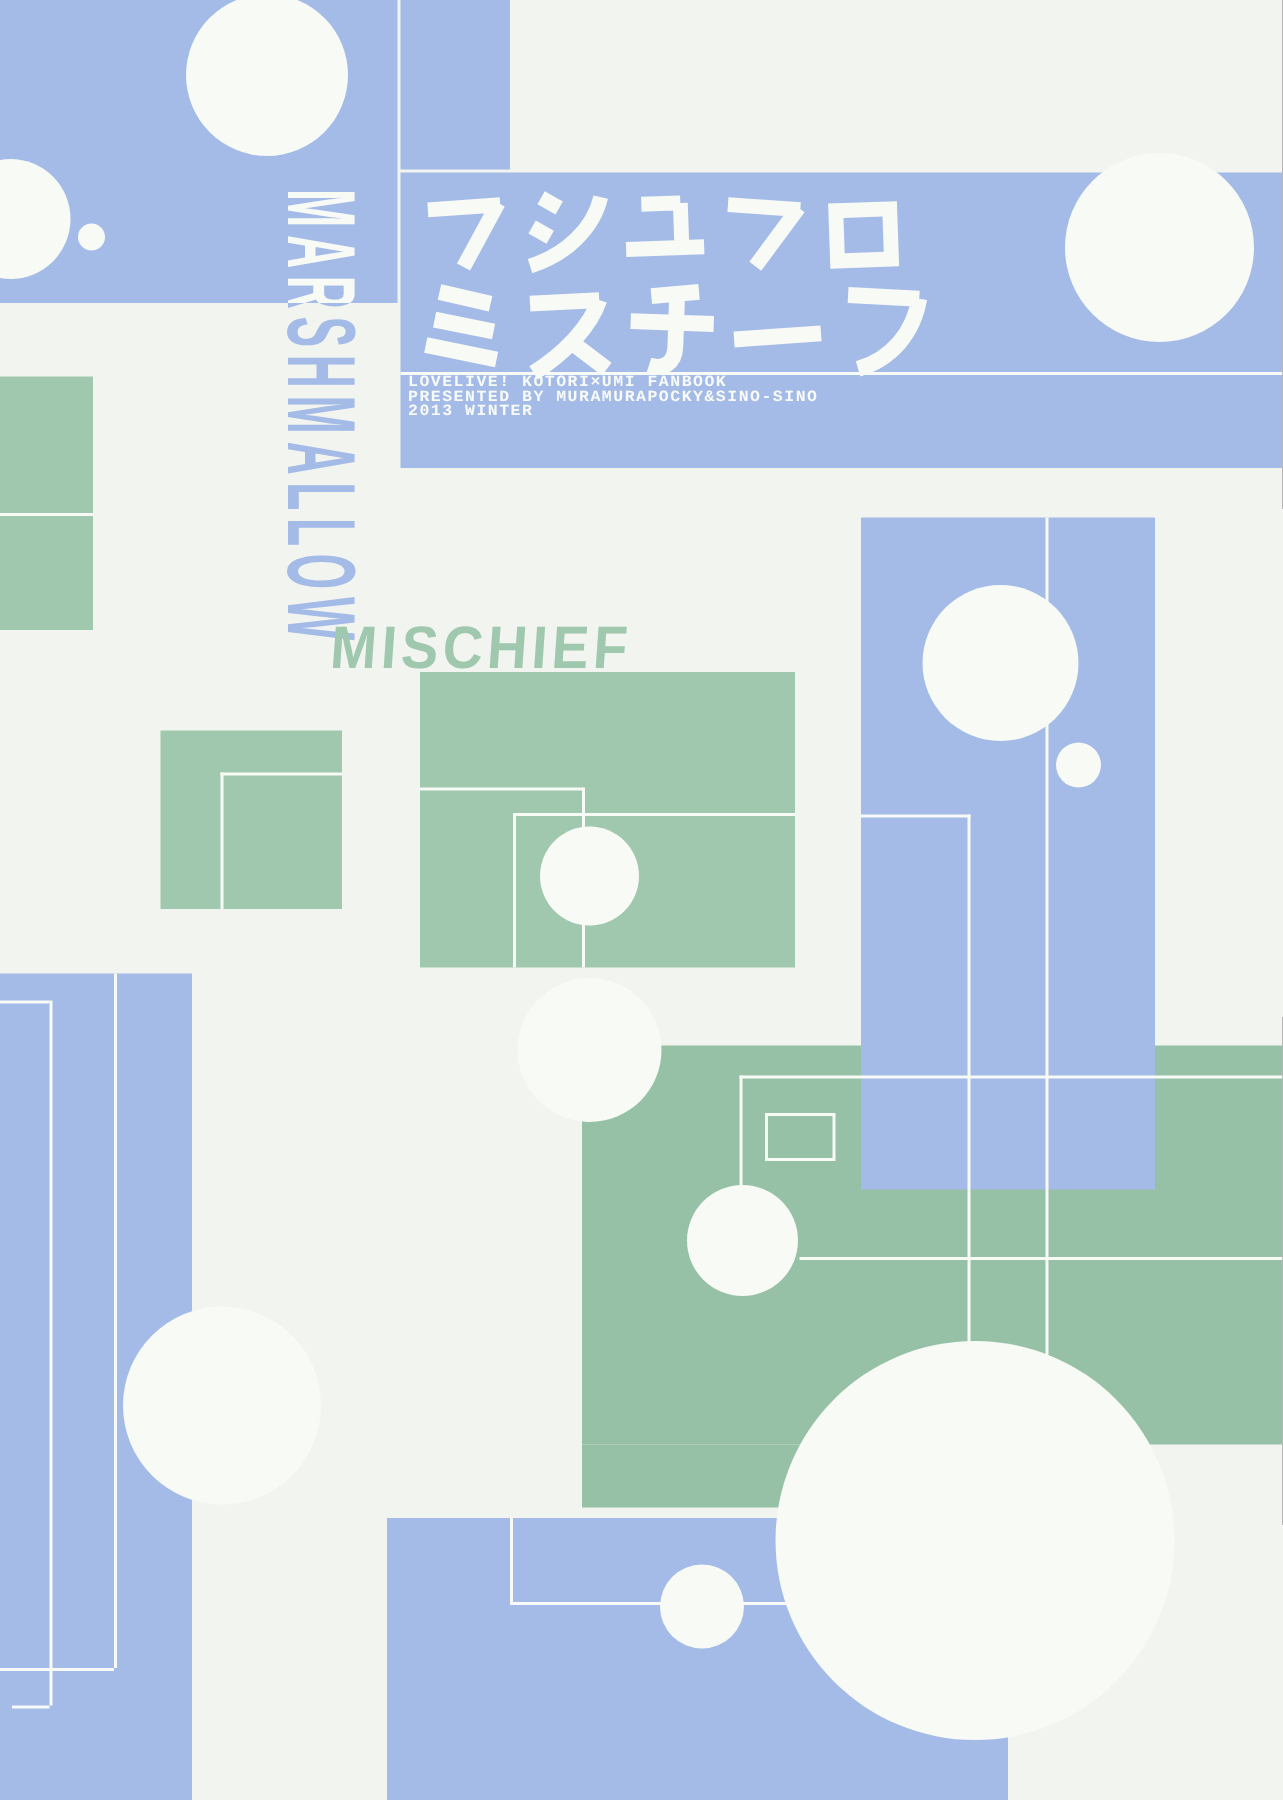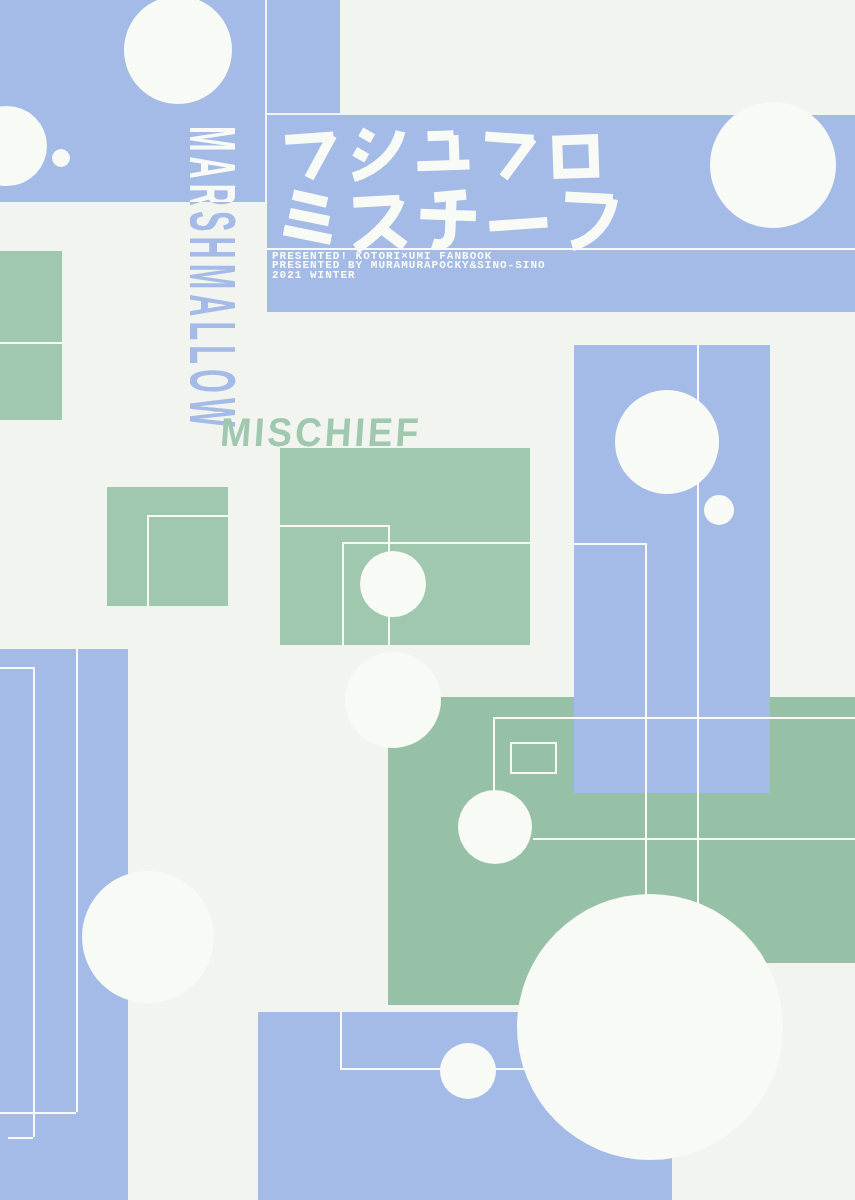--- a/index.html
+++ b/index.html
@@ -150,23 +150,23 @@
       </svg>
       <svg viewBox="0 0 100 100" class="glyph">
         <path d="M6,52 H94"></path>
       </svg>
       <svg viewBox="0 0 100 100" class="glyph">
         <path d="M14,18 H86 M86,18 C82,52 62,80 28,92"></path>
       </svg>
     </div>
 
   <div class="credits">
-    <div>PRESENTED! KOTORI×UMI FANBOOK</div>
+    <div>LOVELIVE! KOTORI×UMI FANBOOK</div>
     <div>PRESENTED BY MURAMURAPOCKY&amp;SINO-SINO</div>
-    <div>2021 WINTER</div>
+    <div>2013 WINTER</div>
   </div>
 
   <div class="vwrap" style="left:190px;top:126px;width:72px;height:76px;">
     <span class="vtext-span" style="left:58px;top:0;color:var(--paper2);">MARSHMALLOW</span>
   </div>
 
   <div class="vwrap" style="left:190px;top:202px;width:72px;height:240px;">
     <span class="vtext-span" style="left:58px;top:-76px;color:var(--blue);">MARSHMALLOW</span>
   </div>
 

